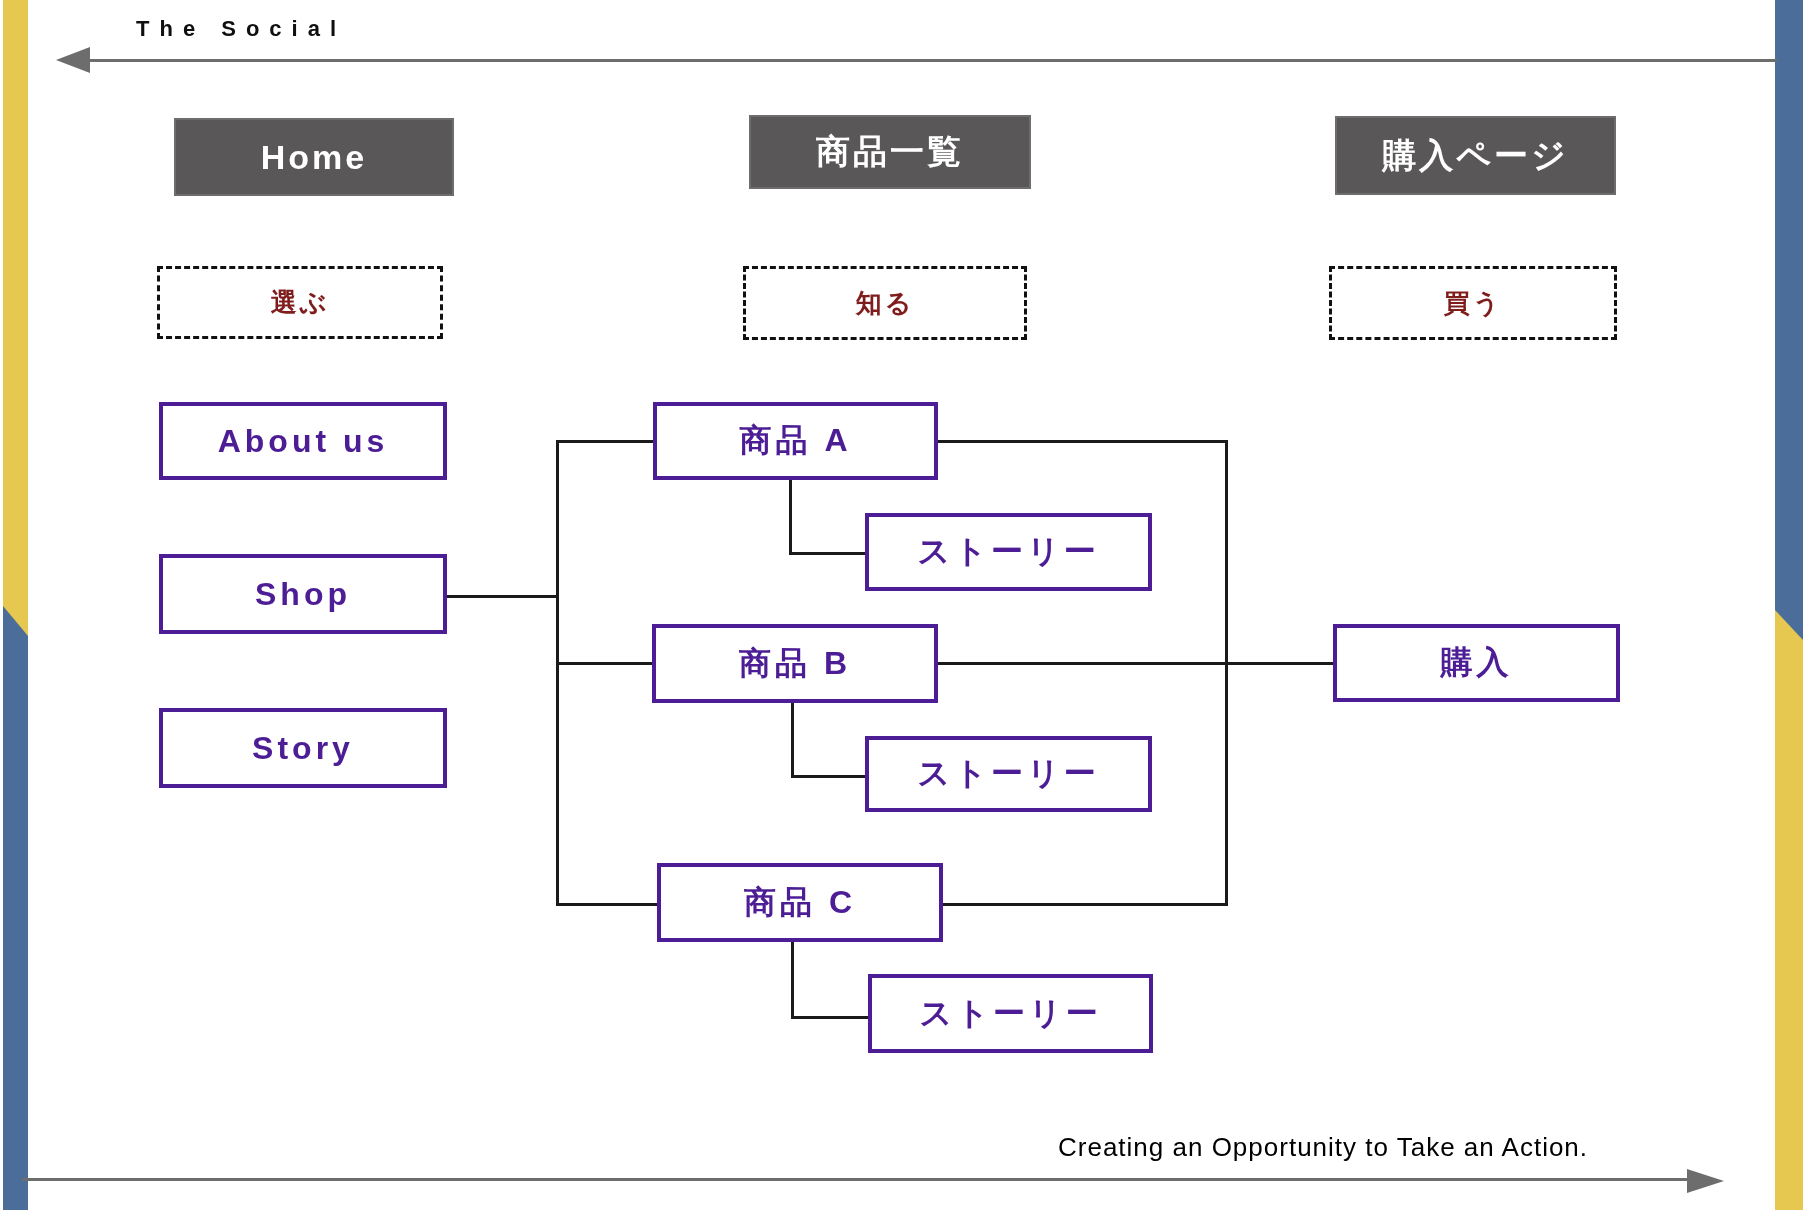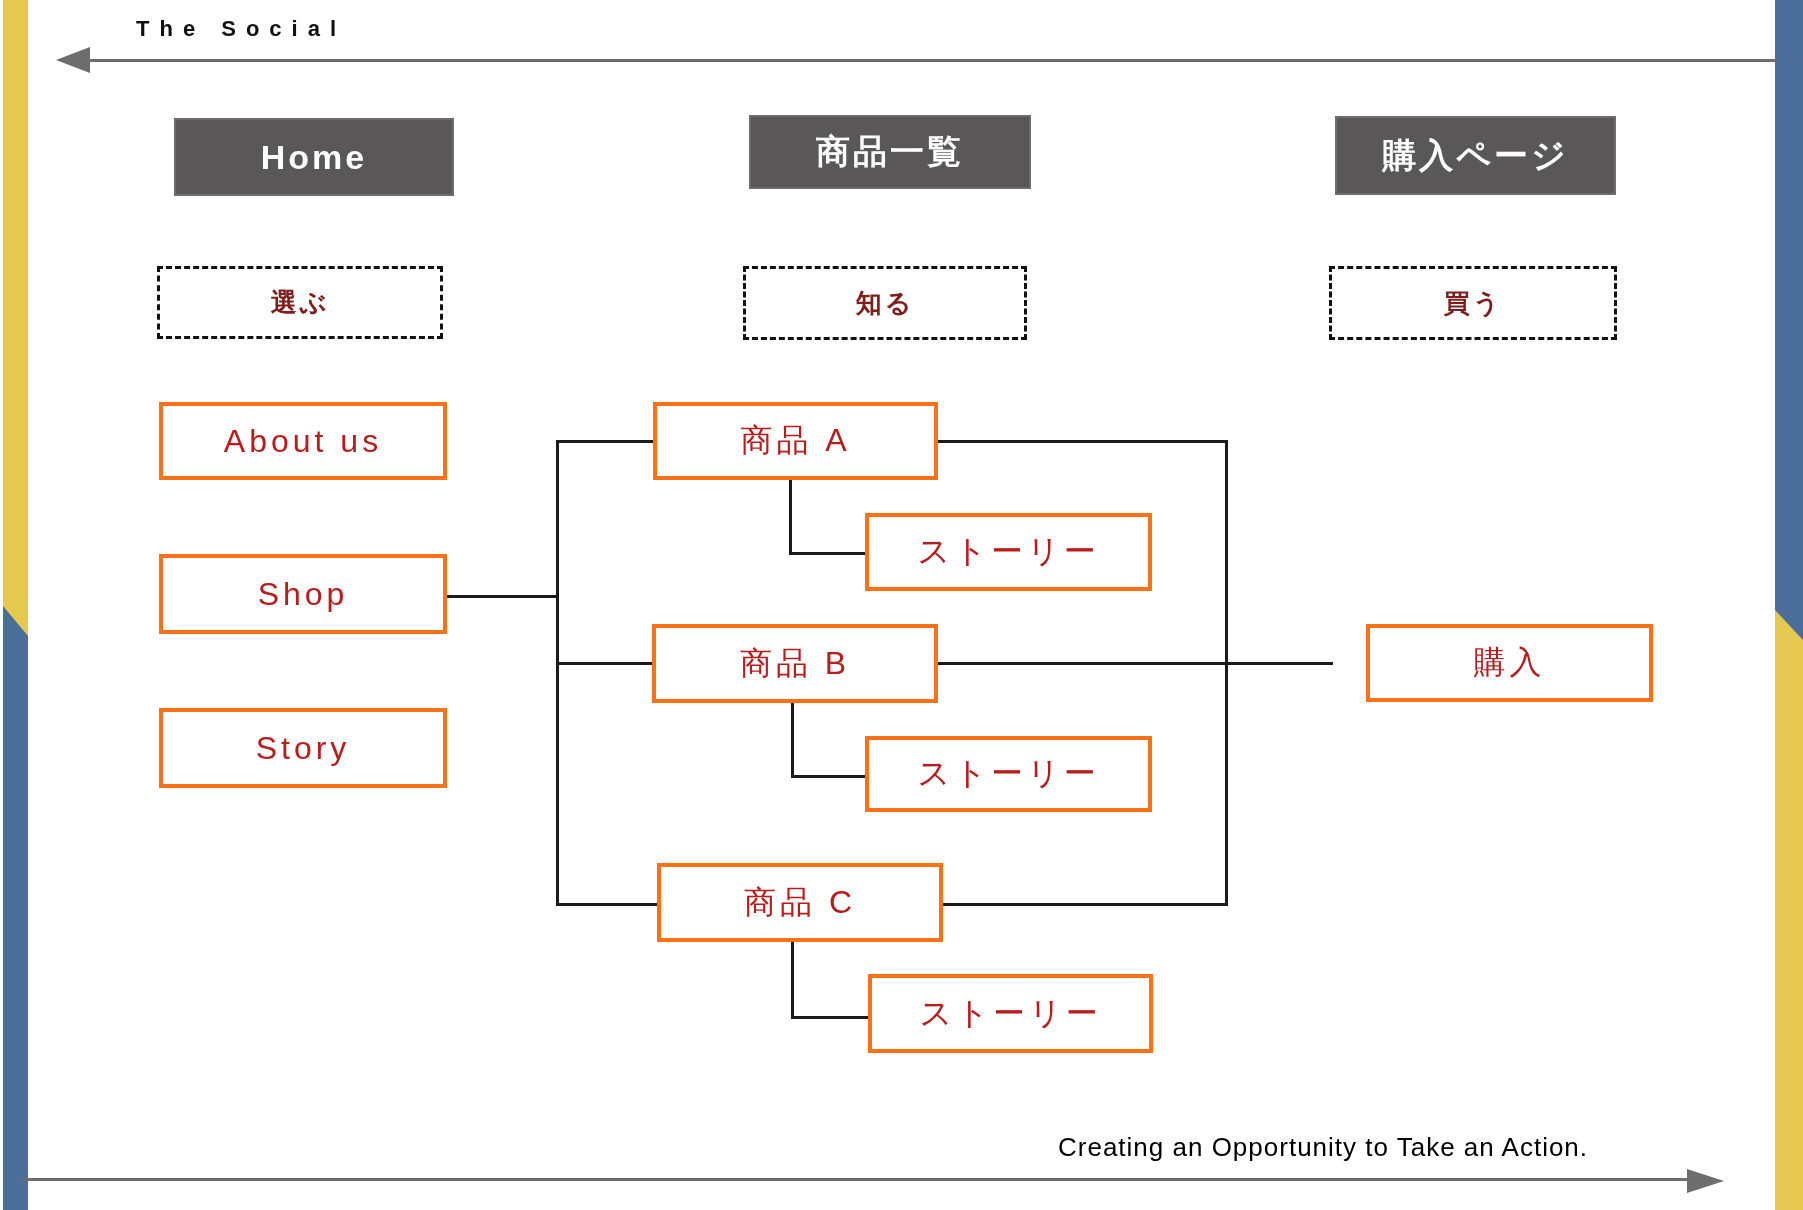--- a/index.html
+++ b/index.html
@@ -19,21 +19,21 @@
   .arrow-line{position:absolute;background:#6d6d6d;height:3px;}
   .arrow-head{position:absolute;width:0;height:0;}
   #top-arrow-head{left:56px;top:47px;border-top:13px solid transparent;border-bottom:13px solid transparent;border-right:34px solid #6d6d6d;}
   #bottom-arrow-head{left:1687px;top:1169px;border-top:12px solid transparent;border-bottom:12px solid transparent;border-left:37px solid #6d6d6d;}
   .brand-label{position:absolute;color:#0f0f0f;font-weight:bold;font-size:22px;letter-spacing:10px;}
   .caption-label{position:absolute;color:#000000;font-weight:normal;font-size:26px;letter-spacing:1px;}
   
   .box{position:absolute;display:flex;align-items:center;justify-content:center;box-sizing:border-box;}
   .dark-box{background:#595757;border:2px solid #6e6c6c;color:#ffffff;font-weight:bold;font-size:34px;letter-spacing:3px;}
   .dashed-box{background:#ffffff;border:3px dashed #111111;color:#7f1d1d;font-weight:bold;font-size:26px;letter-spacing:3px;}
-  .node-box{background:#ffffff;border:4px solid #f97316;color:#b91c1c;font-weight:normal;font-size:32px;letter-spacing:4px;}
+  .node-box{background:#ffffff;border:4px solid #4c1d95;color:#4c1d95;font-weight:bold;font-size:32px;letter-spacing:4px;}
   
   .line{position:absolute;background:#1a1a1a;}
 </style>
 </head>
 <body>
 
 <div id="canvas">
 
   <div class="edge-bar" id="left-bar">
       <div class="overlay"></div>
@@ -62,21 +62,21 @@
   <div class="box node-box" style="left:159px;top:554px;width:288px;height:80px;">Shop</div>
   <div class="box node-box" style="left:159px;top:708px;width:288px;height:80px;">Story</div>
 
   <div class="box node-box" style="left:653px;top:402px;width:285px;height:78px;">商品 A</div>
   <div class="box node-box" style="left:865px;top:513px;width:287px;height:78px;">ストーリー</div>
   <div class="box node-box" style="left:652px;top:624px;width:286px;height:79px;">商品 B</div>
   <div class="box node-box" style="left:865px;top:736px;width:287px;height:76px;">ストーリー</div>
   <div class="box node-box" style="left:657px;top:863px;width:286px;height:79px;">商品 C</div>
   <div class="box node-box" style="left:868px;top:974px;width:285px;height:79px;">ストーリー</div>
 
-  <div class="box node-box" style="left:1333px;top:624px;width:287px;height:78px;margin-left:33px;">購入</div>
+  <div class="box node-box" style="left:1333px;top:624px;width:287px;height:78px;">購入</div>
 
   <div class="line" style="left:447px;top:595px;width:111px;height:3px;"></div>
   <div class="line" style="left:556px;top:440px;width:3px;height:466px;"></div>
   <div class="line" style="left:556px;top:440px;width:97px;height:3px;"></div>
   <div class="line" style="left:556px;top:662px;width:96px;height:3px;"></div>
   <div class="line" style="left:556px;top:903px;width:101px;height:3px;"></div>
 
   <div class="line" style="left:789px;top:480px;width:3px;height:75px;"></div>
   <div class="line" style="left:789px;top:552px;width:76px;height:3px;"></div>
   <div class="line" style="left:791px;top:703px;width:3px;height:75px;"></div>

